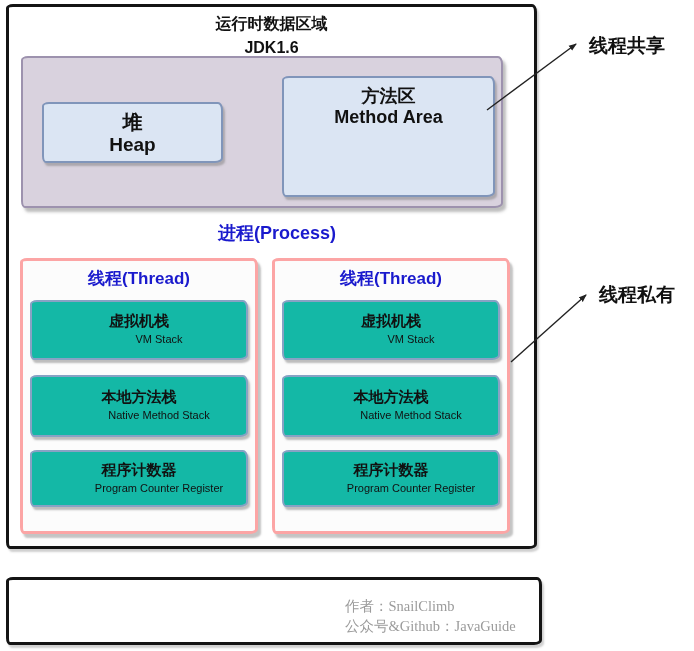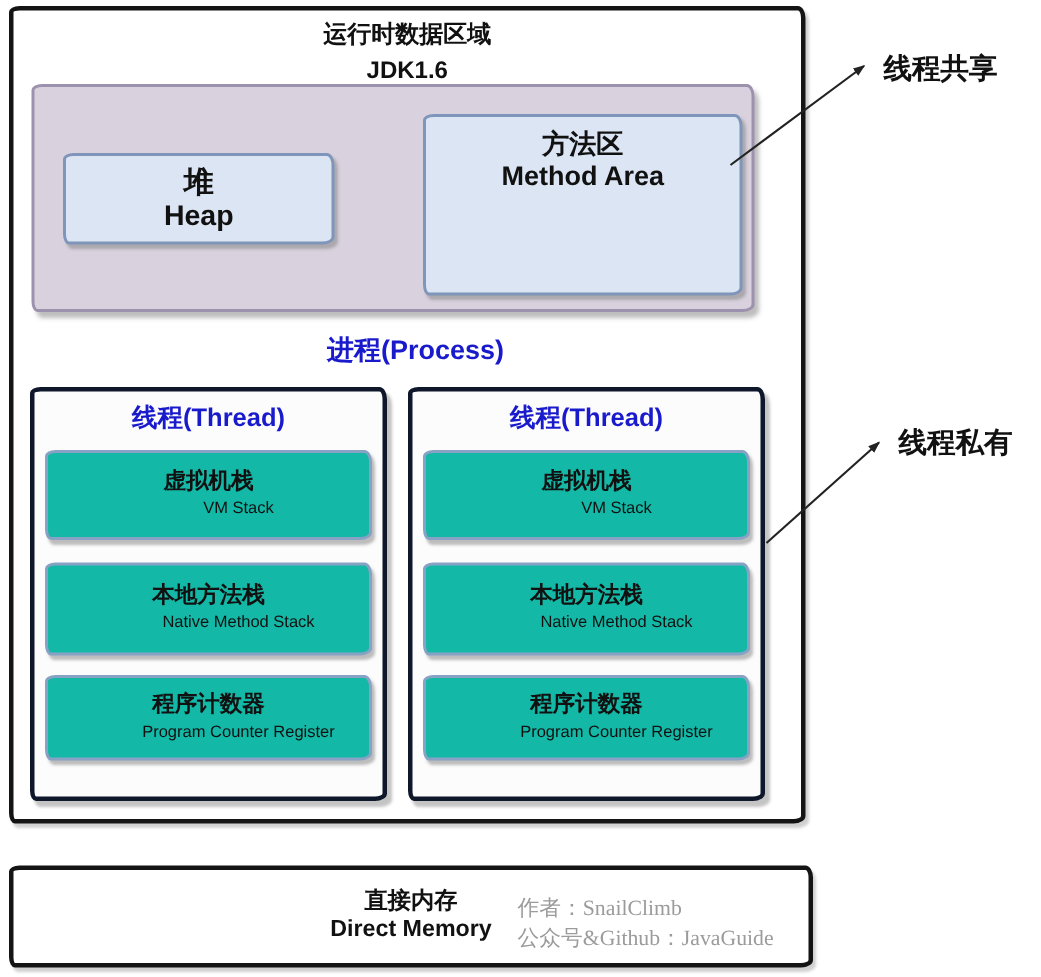--- a/index.html
+++ b/index.html
@@ -48,21 +48,21 @@
   .rcp-zh { font-weight:bold; font-size:14px; line-height:18px; }
   .rcp-en { font-weight:bold; font-size:14.5px; line-height:18px; }
 
   
   .process-label {
     position:absolute; left:38px; top:214px; width:460px; text-align:center;
     font-weight:bold; font-size:18px; color:#1a1acd;
   }
   .thread-box {
     position:absolute; top:251px; width:238px; height:276px;
-    background:#fcfcfc; border:3px solid #0f172a;
+    background:#fcfcfc; border:3px solid #fca5a5;
     box-shadow: 3px 4px 2px rgba(125,125,125,.45);
   }
   .thread-box.t0 { left:11px; }
   .thread-box.t1 { left:263px; }
   .thread-title {
     position:absolute; left:0; top:6px; width:100%; text-align:center;
     font-weight:bold; font-size:17px; color:#1a1acd;
   }
   .t-block {
     left:7px; width:218px;
@@ -161,21 +161,17 @@
     </marker>
   </defs>
   <line x1="487" y1="110" x2="576" y2="44" stroke="#222" stroke-width="1.4" marker-end="url(#ah)"></line>
   <line x1="511" y1="362" x2="586" y2="295" stroke="#222" stroke-width="1.4" marker-end="url(#ah)"></line>
 </svg>
 
 <div class="anno anno-shared">线程共享</div>
 <div class="anno anno-private">线程私有</div>
 
 <div class="dm-box sketch">
-  <div class="dm-label">
-    <div>直接内存</div>
-    <div>Direct Memory</div>
-  </div>
   <div class="credits">
     <div>作者：SnailClimb</div>
     <div>公众号&amp;Github：JavaGuide</div>
   </div>
 </div>
 
 </body></html>

